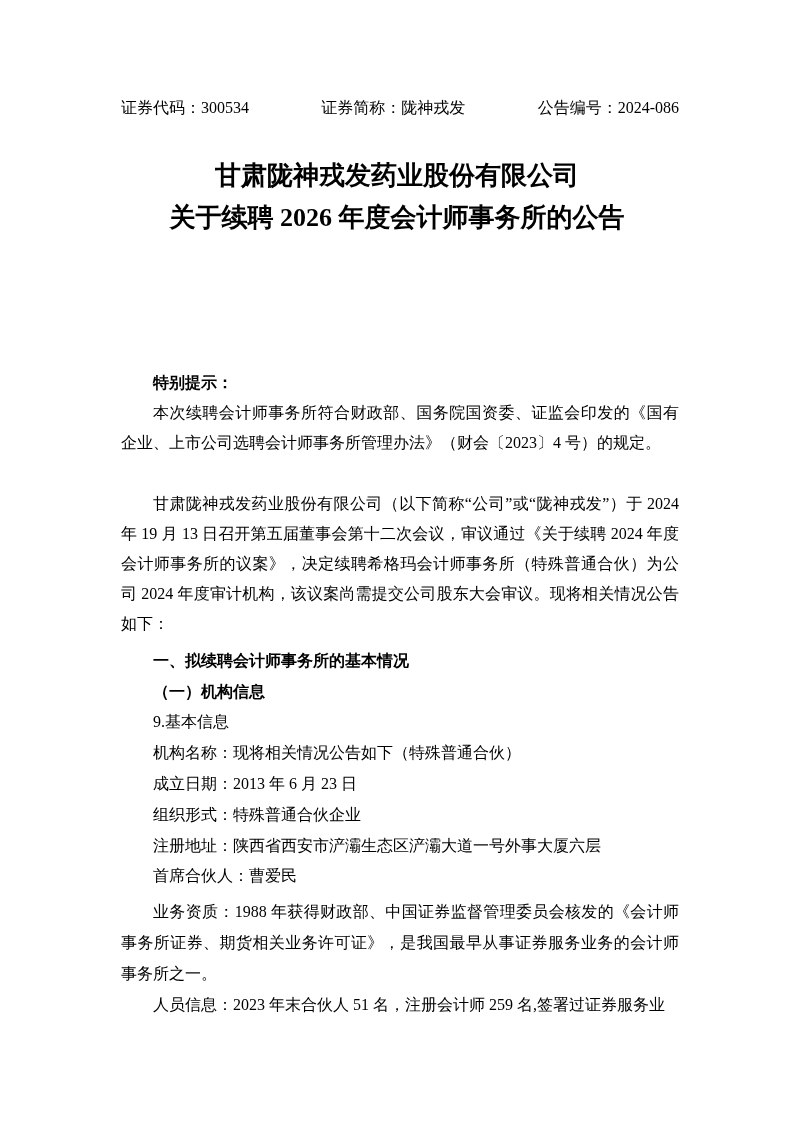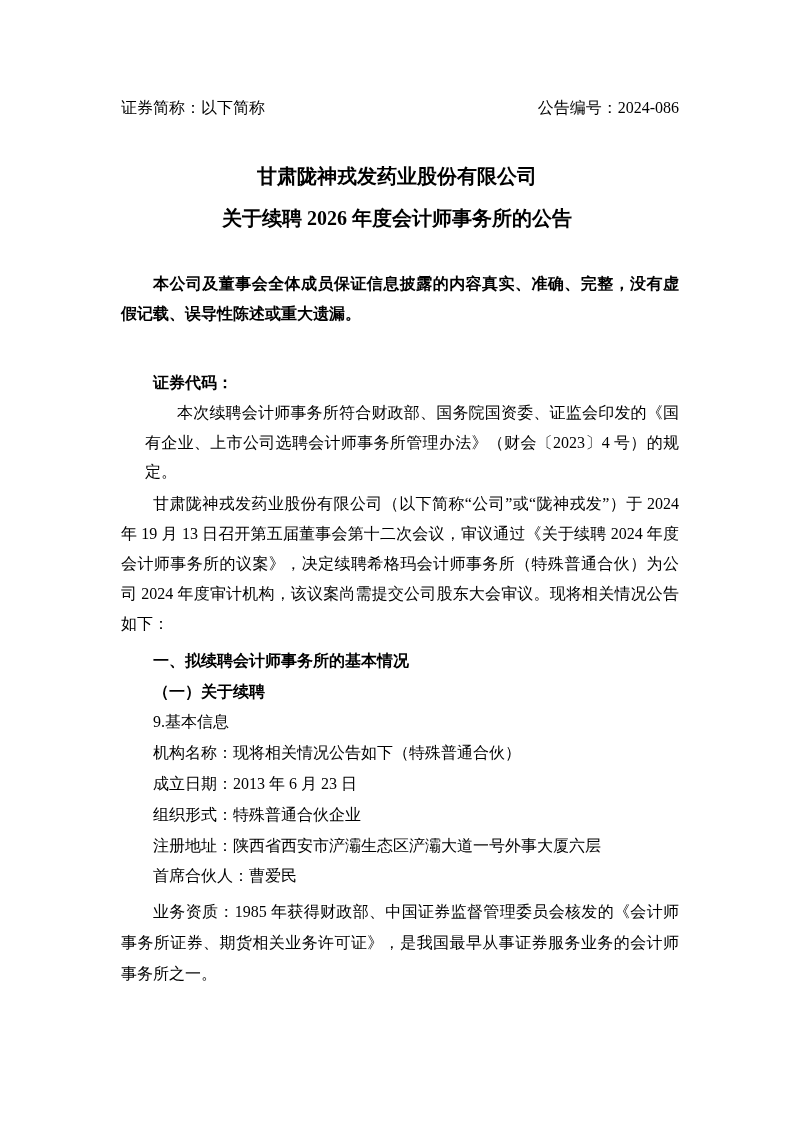--- a/index.html
+++ b/index.html
@@ -24,35 +24,35 @@
     line-height: 30px;
     white-space: nowrap;
   }
 
   .doc-title {
     top: 155px;
     left: 0;
     right: 0;
     text-align: center;
     font-weight: bold;
-    font-size: 20px;
+    font-size: 26px;
     line-height: 42px;
   }
 
   .statement {
     top: 269px;
     font-weight: bold;
     line-height: 29.5px;
     text-indent: 2em;
     text-align: justify;
   }
 
   .special { top: 368px; line-height: 29.8px; }
   .special .sp-heading { font-weight: bold; text-indent: 2em; }
-  .special .sp-body { text-indent: 2em; text-align: justify; margin-left: 24px; }
+  .special .sp-body { text-indent: 2em; text-align: justify; }
 
   .intro {
     top: 489px;
     line-height: 30px;
     text-indent: 2em;
     text-align: justify;
   }
 
   .h-bold {
     font-weight: bold;
@@ -67,42 +67,43 @@
     text-align: justify;
   }
   .field.multi { line-height: 31px; }
 </style>
 </head>
 <body>
 
 <div class="page">
 
   <div class="abs header-row">
-    <span>证券简称：以下简称</span>
+    <span>证券代码：300534</span>
+    <span>证券简称：陇神戎发</span>
     <span>公告编号：2024-086</span>
   </div>
 
   <div class="abs doc-title">
     <div>甘肃陇神戎发药业股份有限公司</div>
     <div>关于续聘 2026 年度会计师事务所的公告</div>
   </div>
 
-  <p class="abs statement">本公司及董事会全体成员保证信息披露的内容真实、准确、完整，没有虚假记载、误导性陈述或重大遗漏。</p>
 
   <div class="abs special">
-    <p class="sp-heading">证券代码：</p>
+    <p class="sp-heading">特别提示：</p>
     <p class="sp-body">本次续聘会计师事务所符合财政部、国务院国资委、证监会印发的《国有企业、上市公司选聘会计师事务所管理办法》（财会〔2023〕4 号）的规定。</p>
   </div>
 
   <p class="abs intro">甘肃陇神戎发药业股份有限公司（以下简称“公司”或“陇神戎发”）于 2024 年 19 月 13 日召开第五届董事会第十二次会议，审议通过《关于续聘 2024 年度会计师事务所的议案》，决定续聘希格玛会计师事务所（特殊普通合伙）为公司 2024 年度审计机构，该议案尚需提交公司股东大会审议。现将相关情况公告如下：</p>
 
   <p class="abs h-bold" style="top:646px">一、拟续聘会计师事务所的基本情况</p>
-  <p class="abs h-bold" style="top:677px">（一）关于续聘</p>
+  <p class="abs h-bold" style="top:677px">（一）机构信息</p>
   <p class="abs field" style="top:707px">9.基本信息</p>
 
   <p class="abs field" style="top:738px">机构名称：现将相关情况公告如下（特殊普通合伙）</p>
   <p class="abs field" style="top:769px">成立日期：2013 年 6 月 23 日</p>
   <p class="abs field" style="top:800px">组织形式：特殊普通合伙企业</p>
   <p class="abs field" style="top:861px">首席合伙人：曹爱民</p>
   <p class="abs field" style="top:831px">注册地址：陕西省西安市浐灞生态区浐灞大道一号外事大厦六层</p>
-  <p class="abs field multi" style="top:896px">业务资质：1985 年获得财政部、中国证券监督管理委员会核发的《会计师事务所证券、期货相关业务许可证》，是我国最早从事证券服务业务的会计师事务所之一。</p>
+  <p class="abs field multi" style="top:896px">业务资质：1988 年获得财政部、中国证券监督管理委员会核发的《会计师事务所证券、期货相关业务许可证》，是我国最早从事证券服务业务的会计师事务所之一。</p>
+  <p class="abs field" style="top:990px">人员信息：2023 年末合伙人 51 名，注册会计师 259 名,签署过证券服务业</p>
 
 </div>
 
 </body></html>

